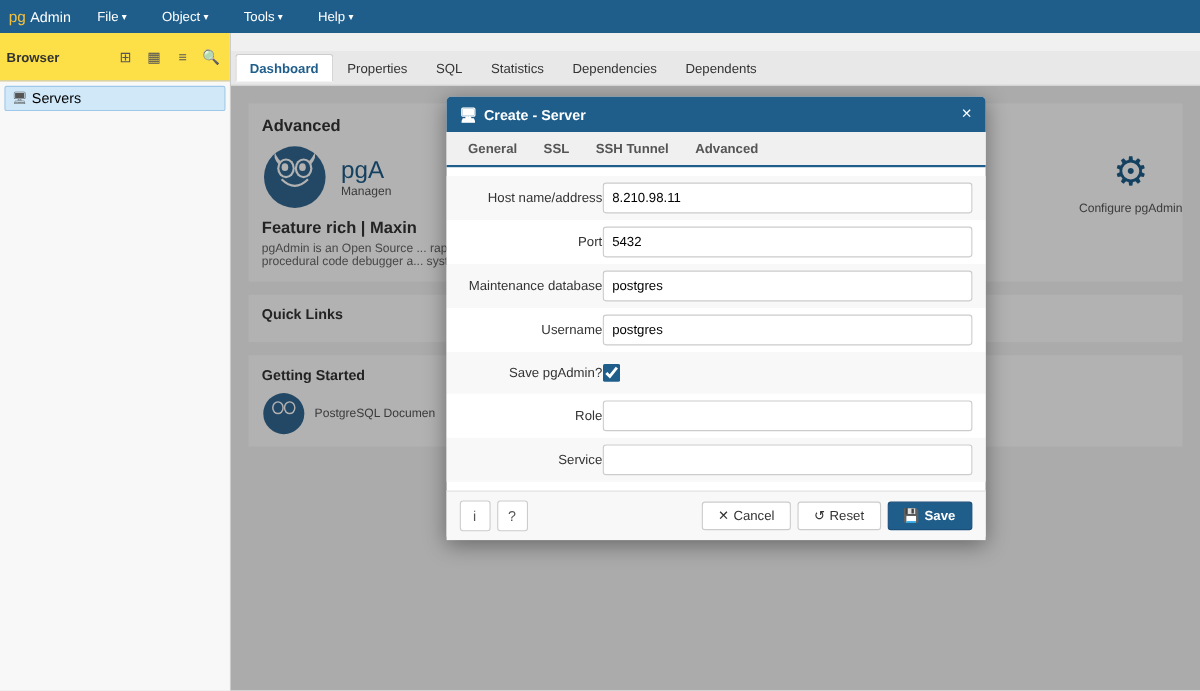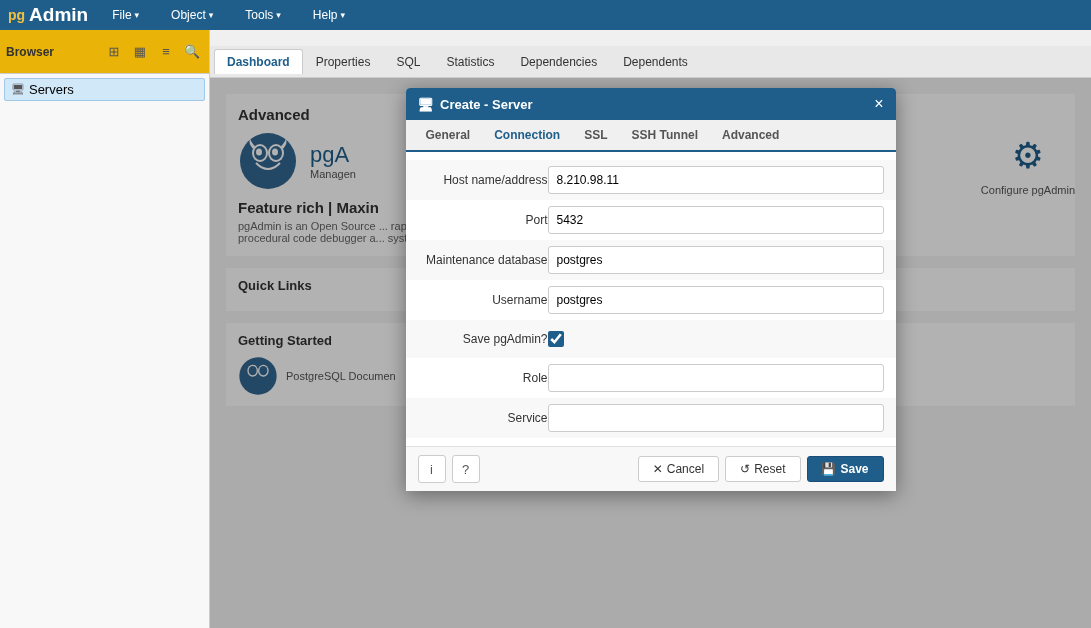--- a/index.html
+++ b/index.html
@@ -12,25 +12,25 @@
       display: flex;
       align-items: center;
       padding: 0 8px;
       gap: 16px;
     }
     .topbar-logo {
       display: flex;
       align-items: center;
       gap: 4px;
       color: white;
-      font-weight: bold;
+      font-weight: normal;
       font-size: 15px;
     }
     .logo-pg { color: #f0c040; font-size: 14px; }
-    .logo-admin { color: white; font-size: 19px; }
+    .logo-admin { color: white; font-size: 13px; }
     .topbar-menu {
       display: flex;
       gap: 16px;
     }
     .topbar-menu-item {
       color: white;
       font-size: 12px;
       padding: 2px 8px;
       cursor: pointer;
       display: flex;
@@ -51,21 +51,21 @@
       width: 210px;
       background: #f8f8f8;
       border-right: 1px solid #ccc;
       display: flex;
       flex-direction: column;
     }
 
     
     .toolbar {
       height: 44px;
-      background: #eab308;
+      background: #fde047;
       border-bottom: 1px solid #ccc;
       display: flex;
       align-items: center;
       padding: 18px 6px;
       gap: 4px;
     }
     .toolbar-label {
       font-size: 12px;
       font-weight: bold;
       color: #333;
@@ -441,21 +441,20 @@
           <div class="modal-header">
             <div class="modal-title">
               <span>🖥</span>
               <span>Create - Server</span>
             </div>
             <div class="modal-close">×</div>
           </div>
 
           <div class="modal-tabs">
             <div class="modal-tab">General</div>
-            <div class="modal-tab active">Connection</div>
             <div class="modal-tab">SSL</div>
             <div class="modal-tab">SSH Tunnel</div>
             <div class="modal-tab">Advanced</div>
           </div>
 
           <div class="modal-body">
 
             <div class="form-row">
               <label class="form-label">Host name/address</label>
               <input class="form-input" type="text" value="8.210.98.11" style="">

